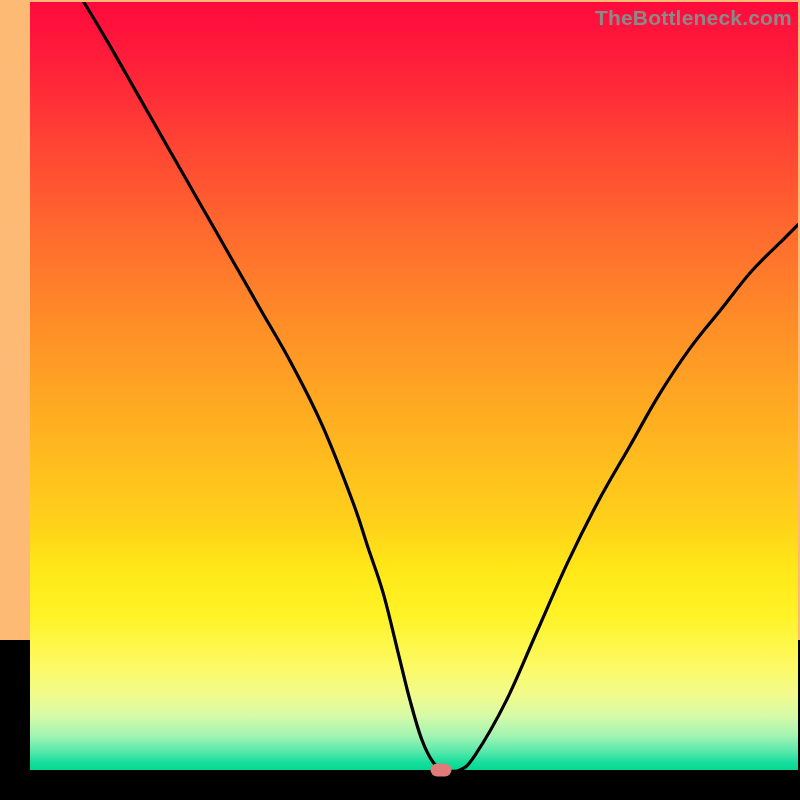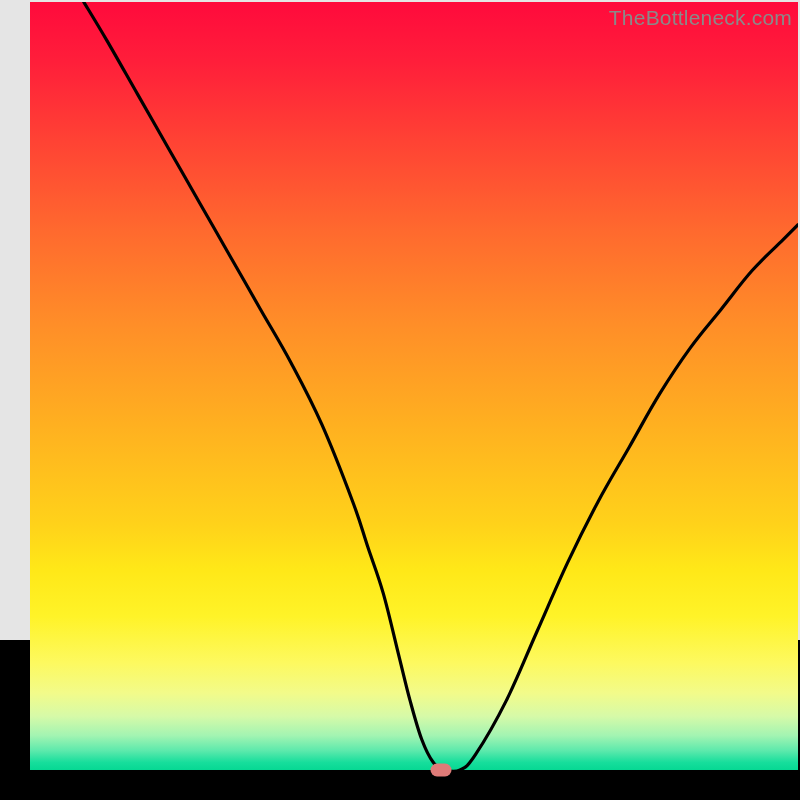--- a/index.html
+++ b/index.html
@@ -7,21 +7,22 @@
     padding: 0;
     width: 800px;
     height: 800px;
     background: #000;
     overflow: hidden;
   }
   .frame {
     position: relative;
     width: 800px;
     height: 640px;
-    background: #e5e5e5;
+    background: #fdba74;
+    font-weight: bold;
   }
   .plot-area {
     position: absolute;
     left: 30px;
     top: 2px;
     width: 768px;
     height: 768px;
     
     background: linear-gradient(to bottom,
       #ff0a3c 0%,

